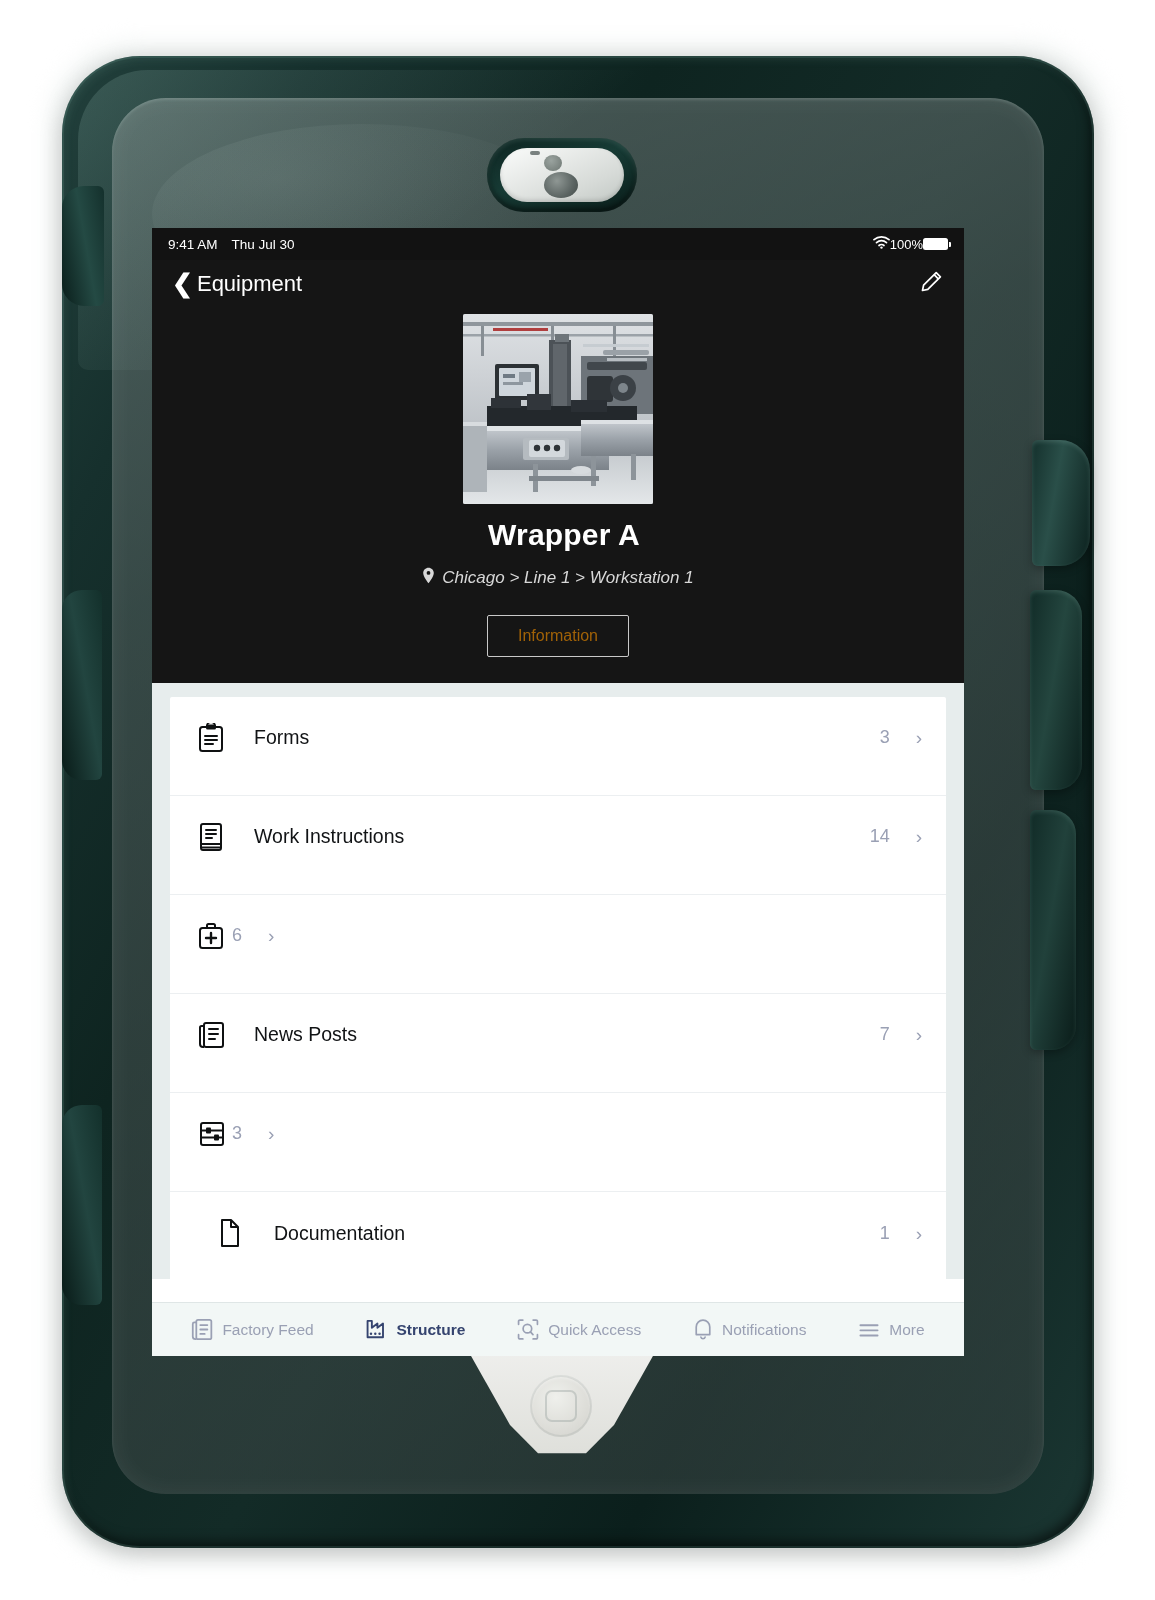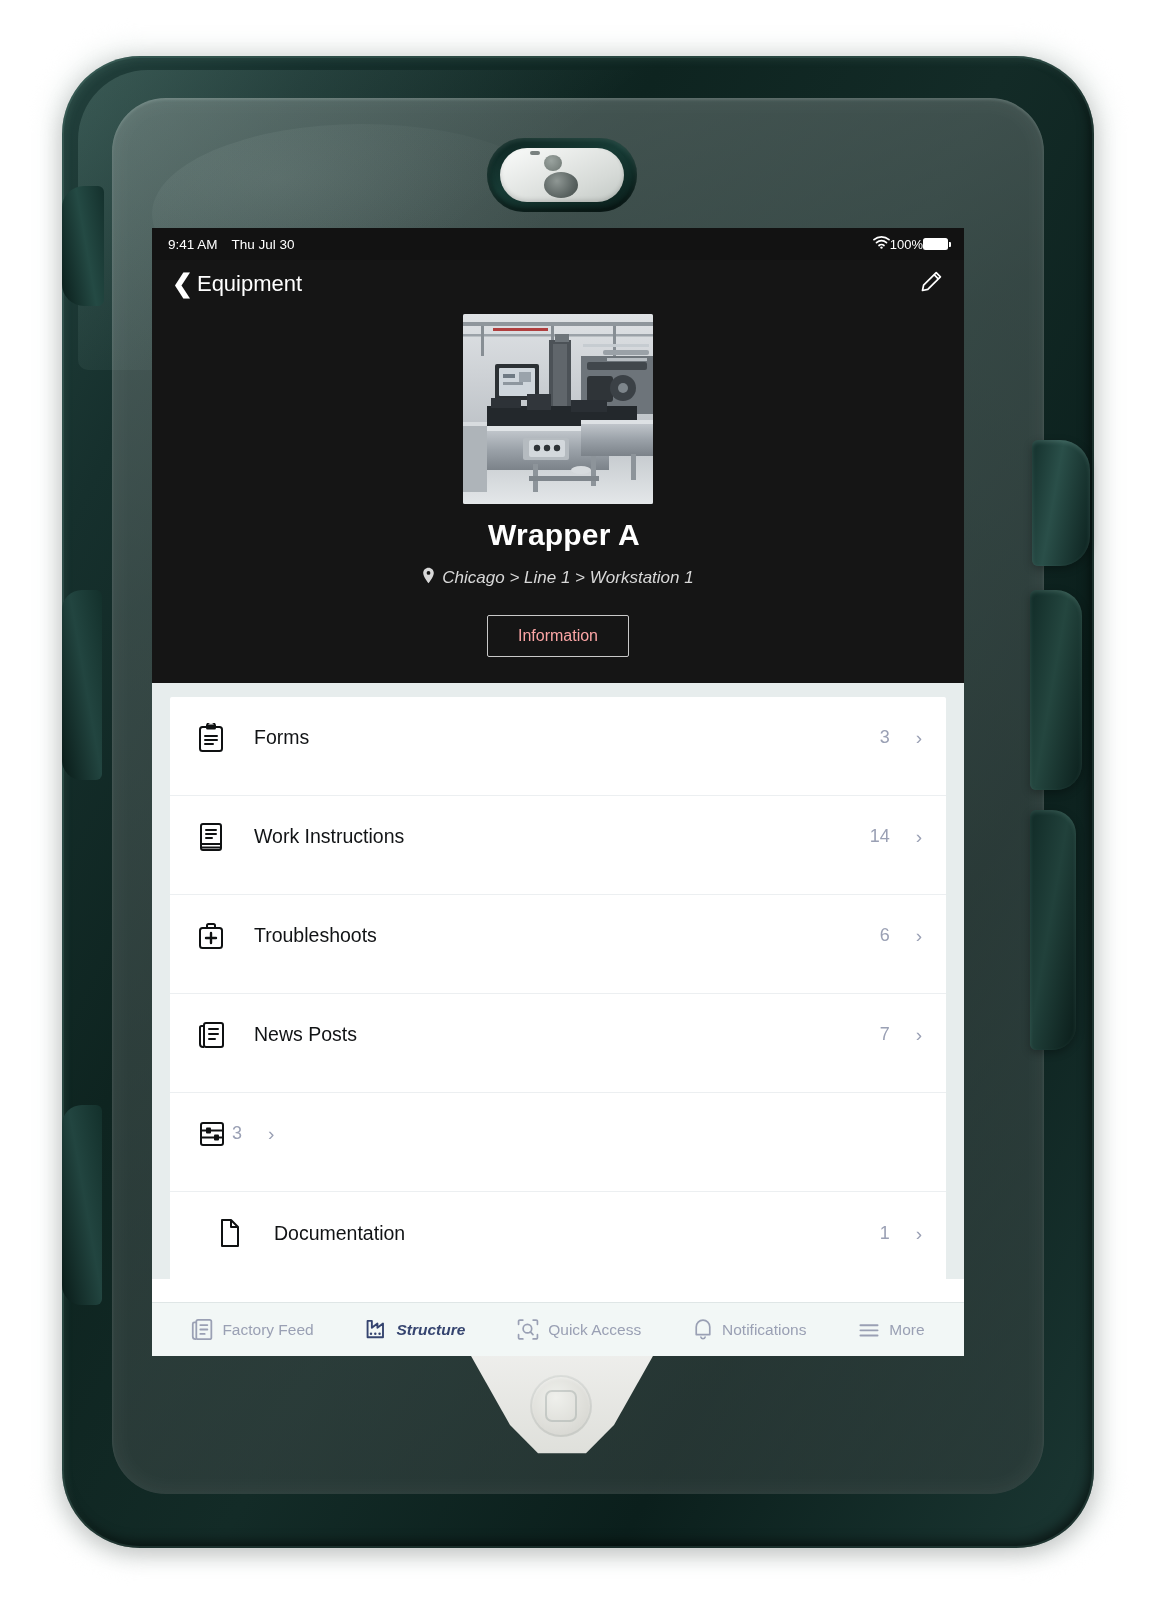--- a/index.html
+++ b/index.html
@@ -243,21 +243,21 @@
     display: flex; align-items: center; justify-content: center;
     gap: 7px;
     margin-top: 15px;
     color: #d8d8d8;
     font-size: 17px;
     font-style: italic;
   }
   .hero-action-wrap { display: flex; justify-content: center; margin-top: 26px; }
   .hero-action {
     border: 1px solid #c9c9c9;
-    color: #fca5a5;
+    color: #a16207;
     background: transparent;
     font-family: inherit;
     font-size: 16px;
     padding: 11px 30px;
     border-radius: 2px;
     cursor: pointer;
   }
 
   
   .list-area {
@@ -310,21 +310,21 @@
     display: flex; align-items: center;
     justify-content: space-around;
     padding: 0 14px;
   }
   .tab {
     display: flex; align-items: center; gap: 8px;
     color: #9aa0b4;
     font-size: 15.5px;
     cursor: pointer;
   }
-  .tab.active { color: #35446f; font-weight: 600; font-style: italic; }
+  .tab.active { color: #35446f; font-weight: 600; }
   .tab svg { display: block; }
 </style>
 </head>
 <body>
 
 <div class="case-glow"></div>
 <div class="case-outer"></div>
 <div class="case-inner-panel"></div>
 <div class="case-sheen"></div>
 
@@ -506,21 +506,20 @@
       </div>
 
       <div class="list-row">
         <span class="row-icon">
           <svg width="26" height="30" viewBox="0 0 26 30" fill="none">
             <rect x="2" y="7" width="22" height="20" rx="2.5" stroke="#0f1112" stroke-width="2"></rect>
             <path d="M9 7V4.5A1.5 1.5 0 0110.5 3h5A1.5 1.5 0 0117 4.5V7" stroke="#0f1112" stroke-width="2"></path>
             <path d="M13 12v10M8 17h10" stroke="#0f1112" stroke-width="2.4" stroke-linecap="round"></path>
           </svg>
         </span>
-        <span class="row-label">Troubleshoots</span>
         <span class="row-count">6</span>
         <span class="row-chevron">›</span>
       </div>
 
       <div class="list-row">
         <span class="row-icon">
           <svg width="28" height="30" viewBox="0 0 28 30" fill="none">
             <rect x="6" y="3" width="19" height="24" rx="2" stroke="#0f1112" stroke-width="2"></rect>
             <path d="M6 6H3.5A1.5 1.5 0 002 7.5V24a3 3 0 003 3h1" stroke="#0f1112" stroke-width="2" stroke-linejoin="round"></path>
             <path d="M11 9h9M11 14h9M11 19h6" stroke="#0f1112" stroke-width="2" stroke-linecap="round"></path>

